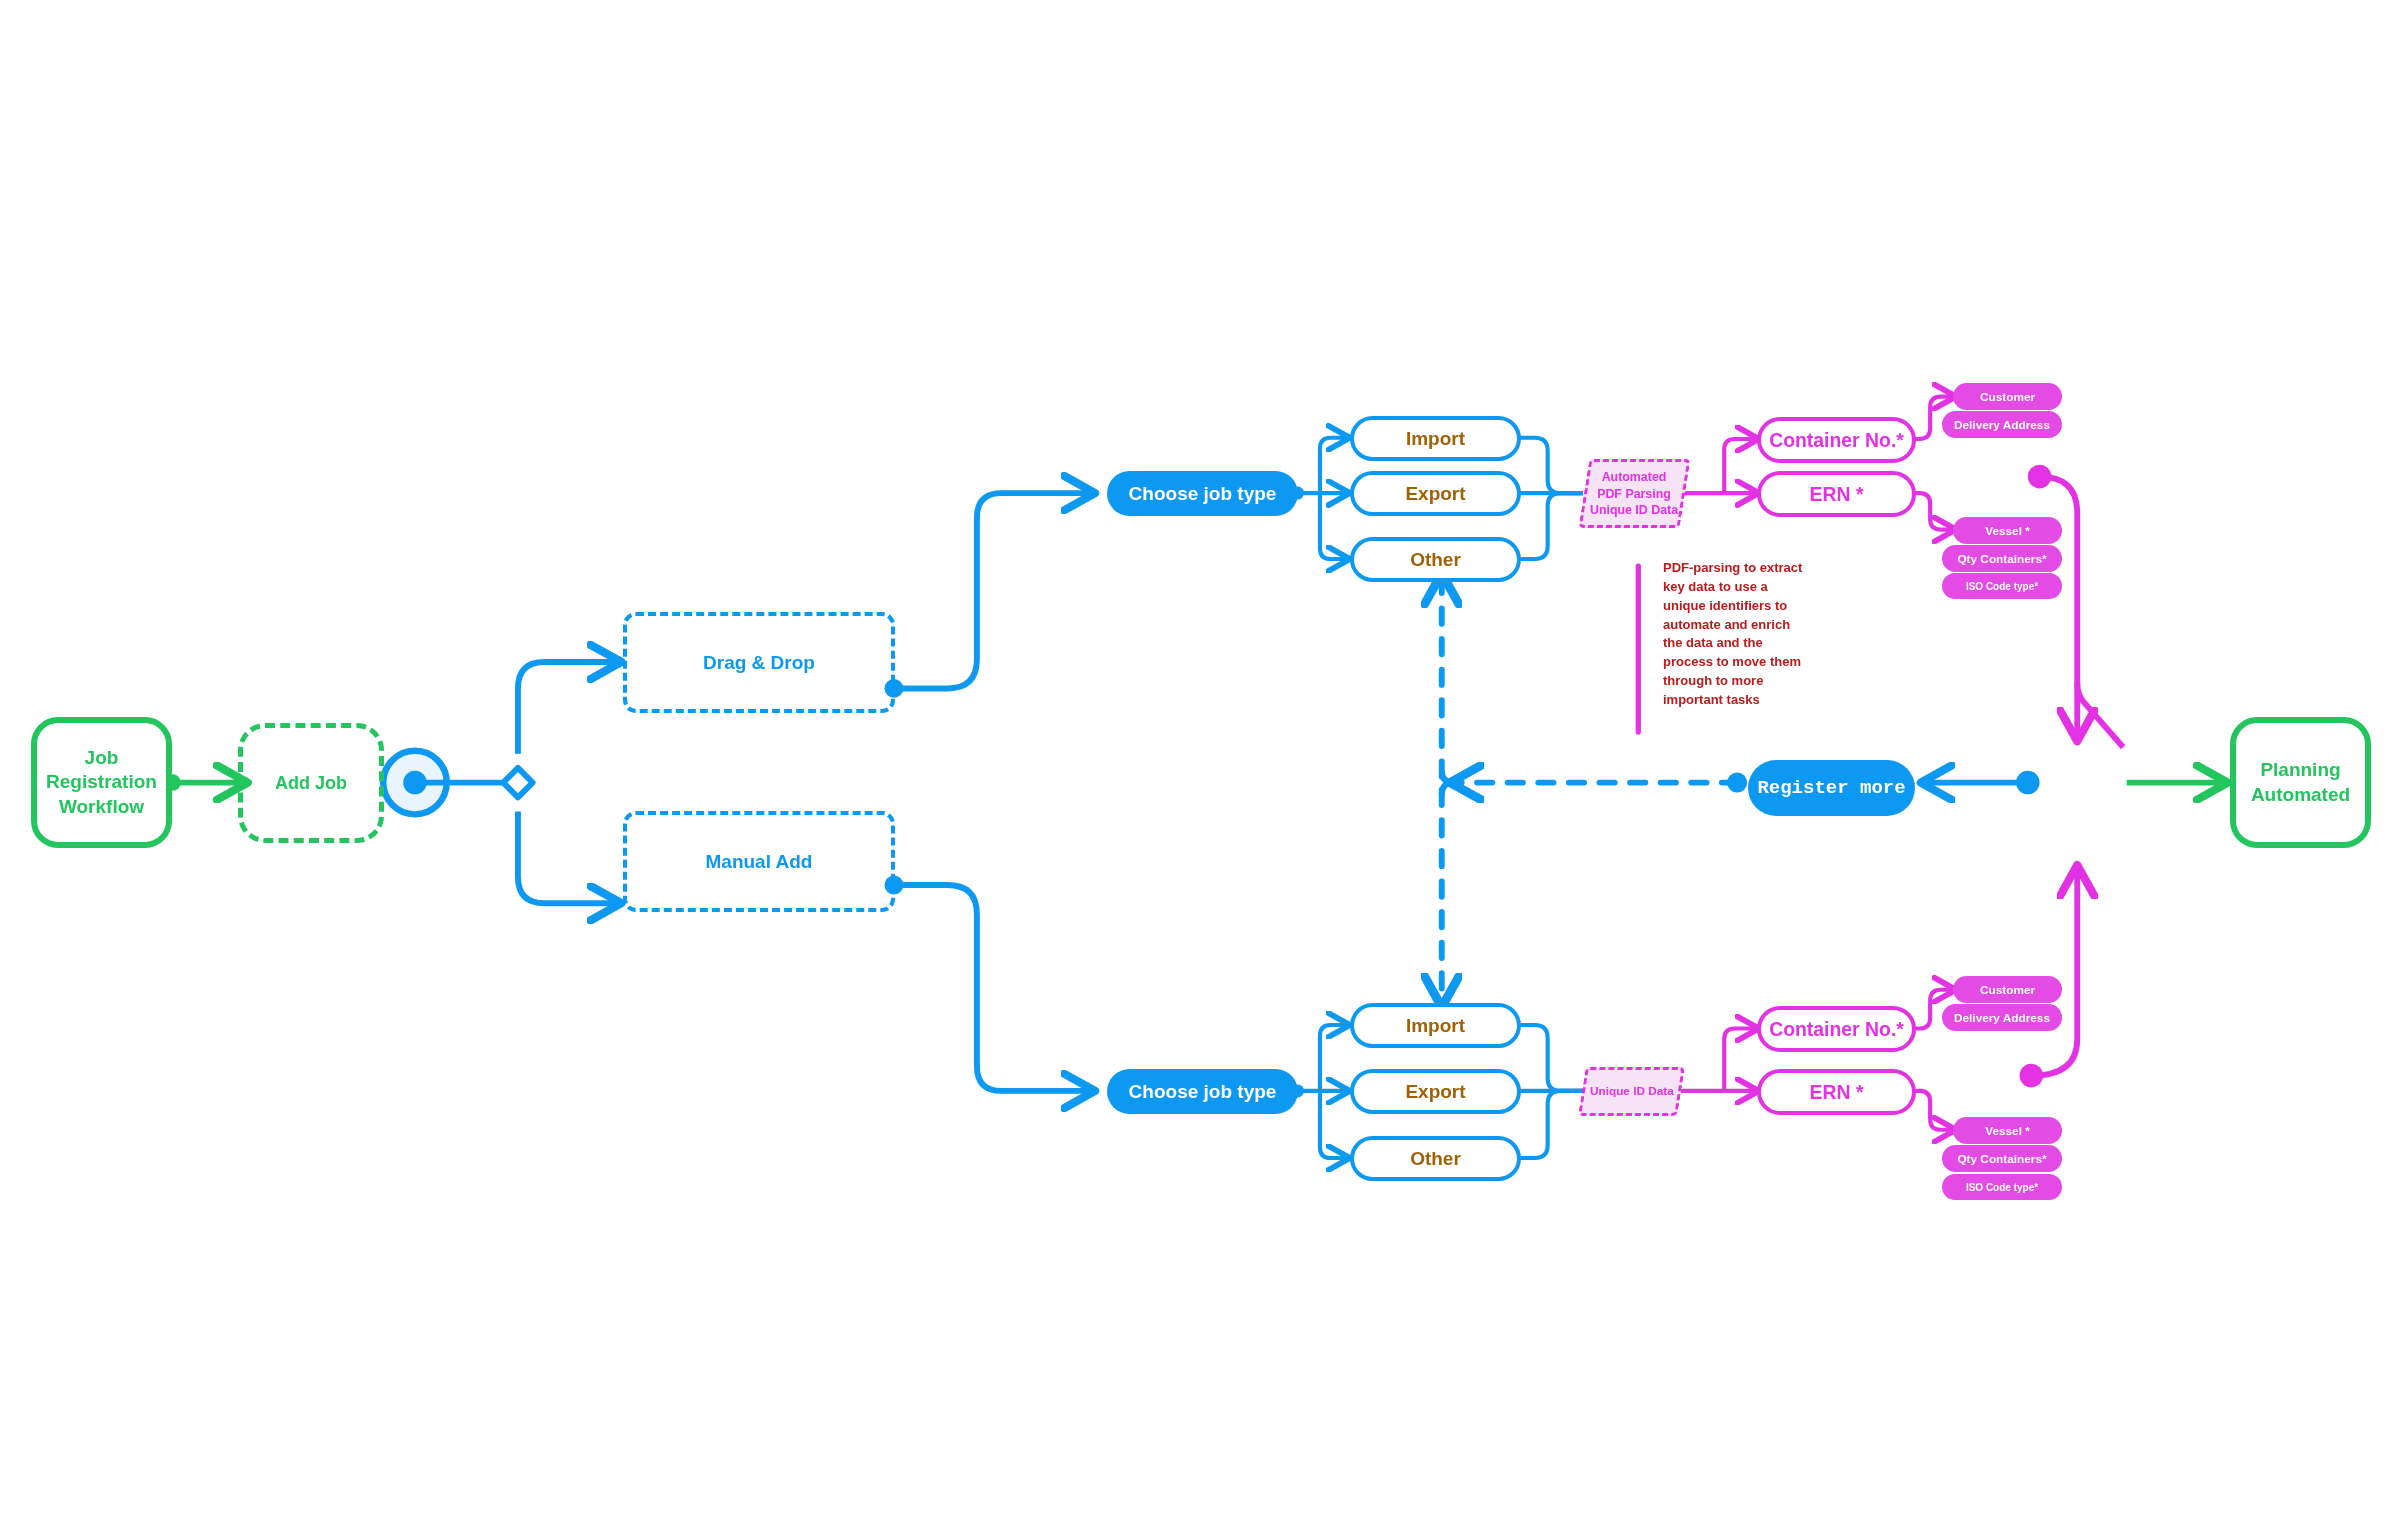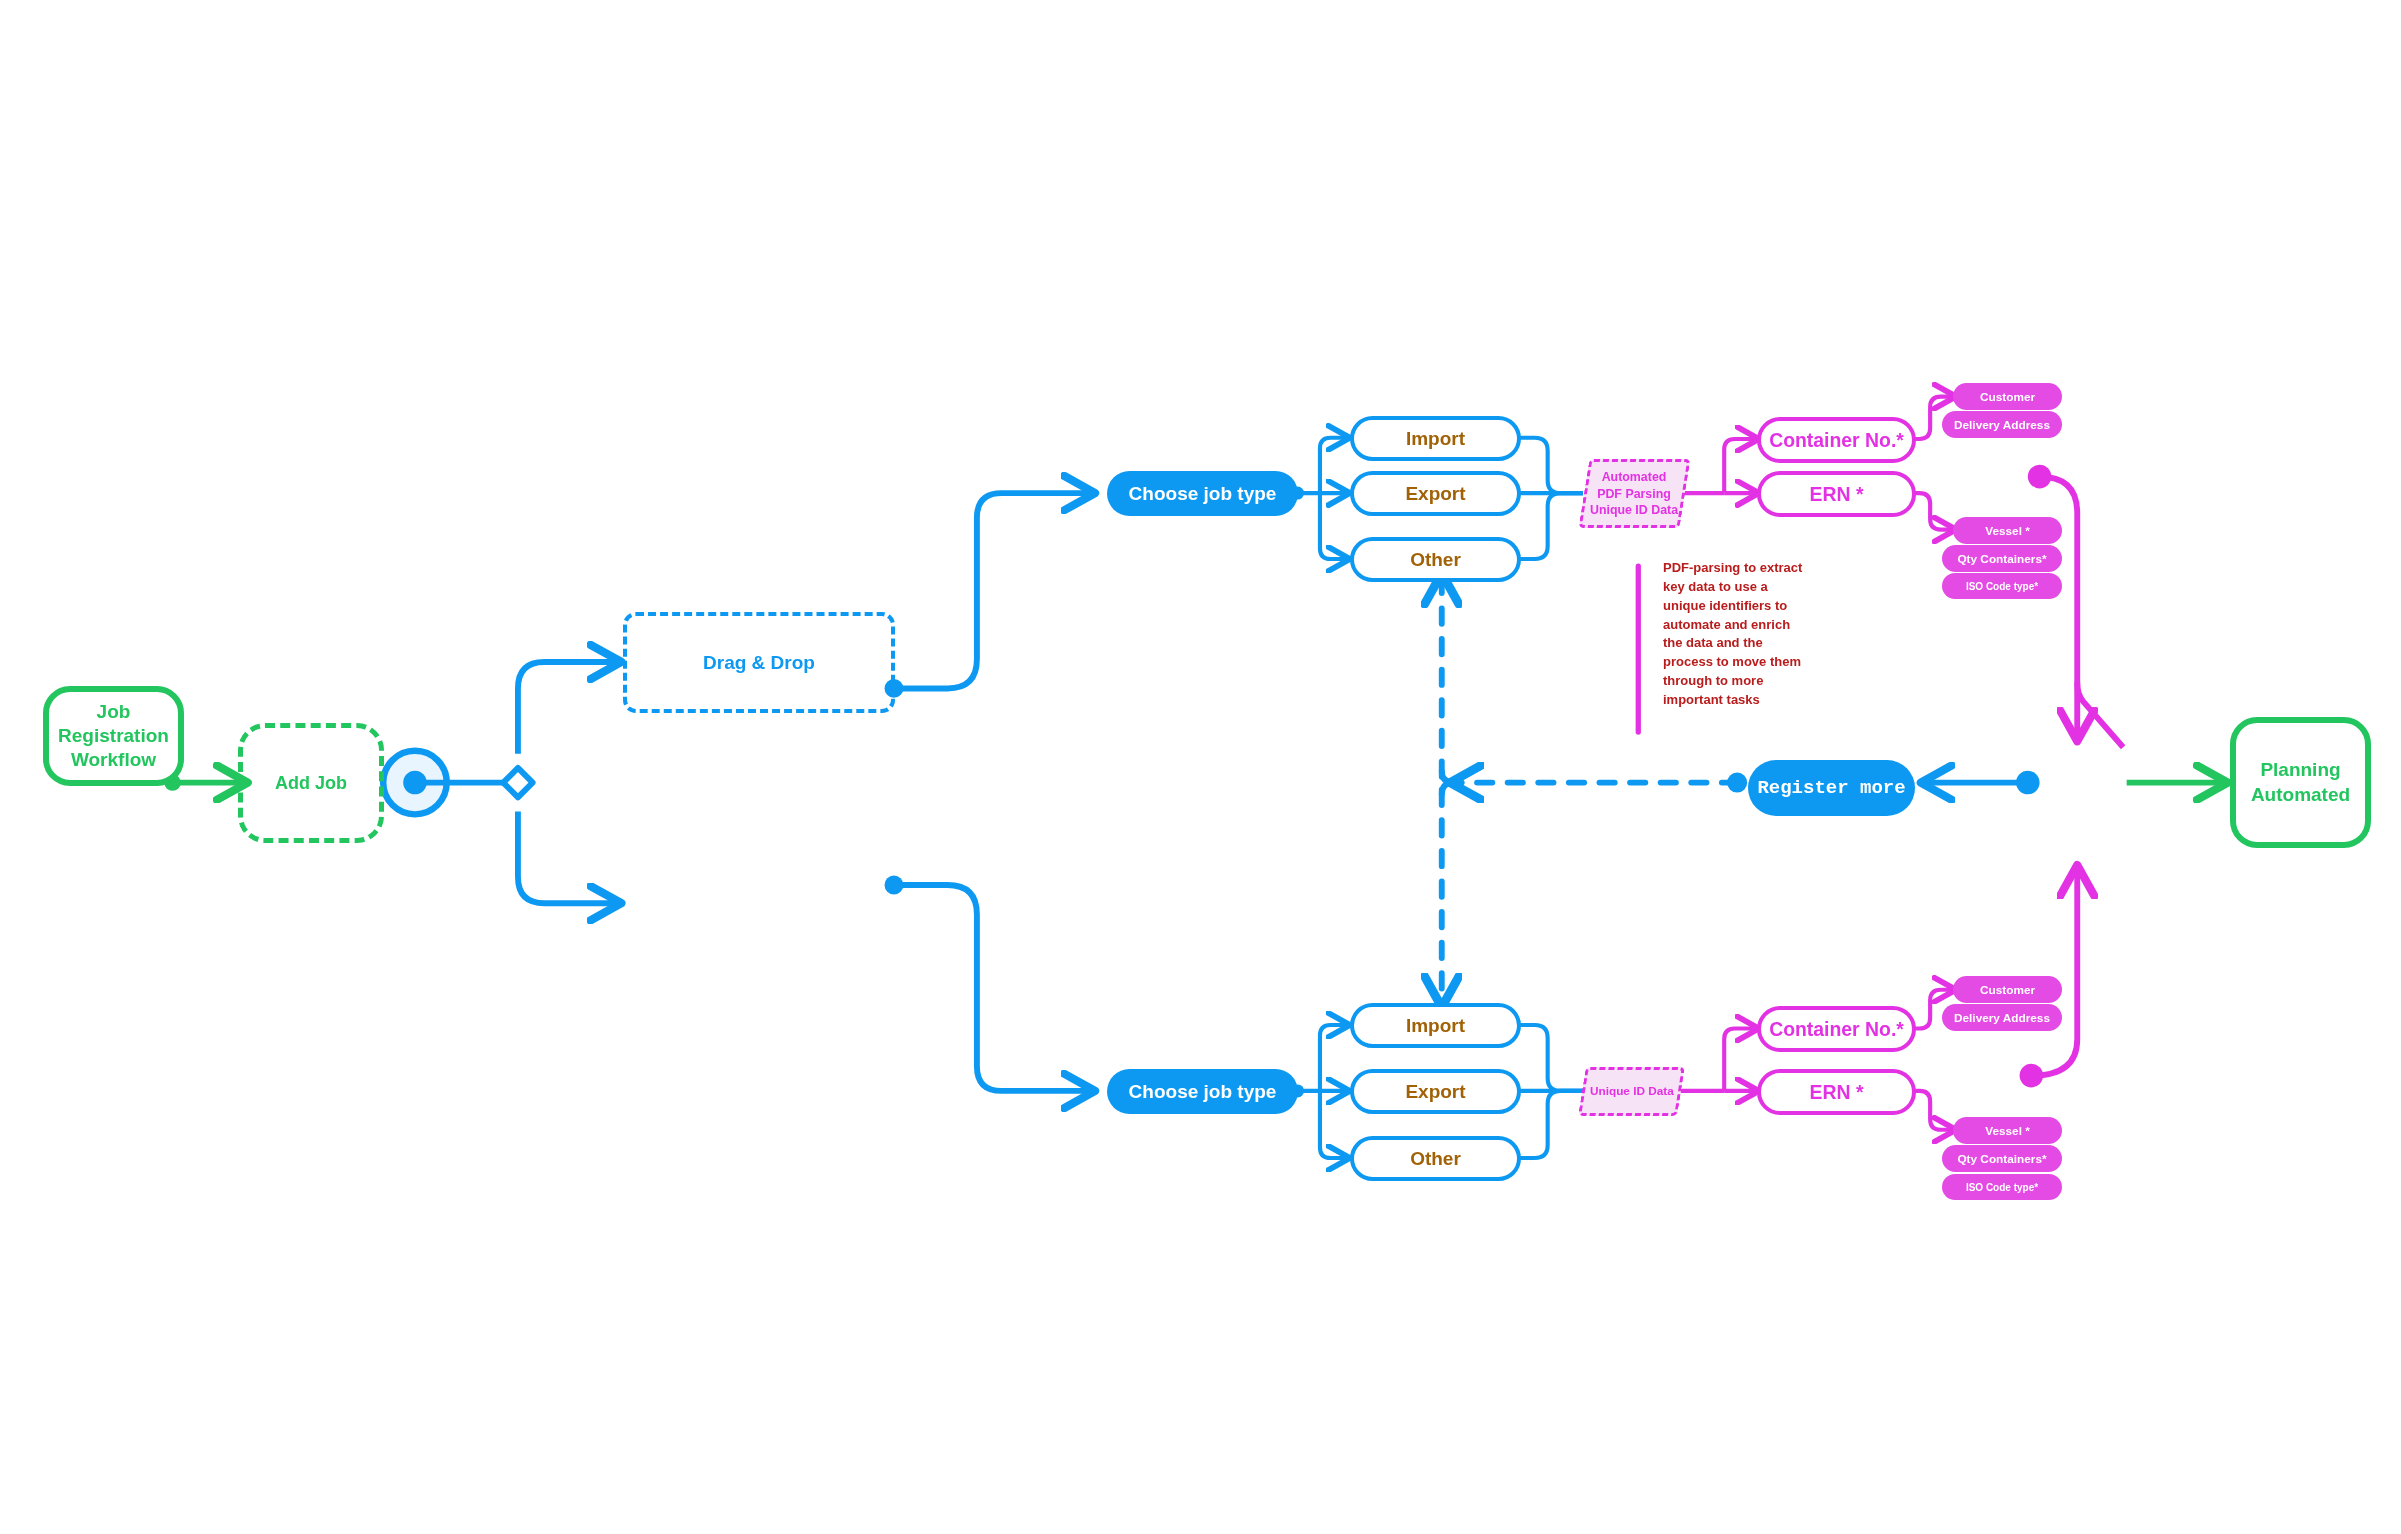--- a/index.html
+++ b/index.html
@@ -208,34 +208,37 @@
       <path d="M2450,1342 L2450,1706" stroke="#0d99f2" stroke-width="10" fill="none" stroke-dasharray="26 26" stroke-linecap="round" marker-end="url(#arrBd)"></path>
       <path d="M2470,1330 Q2450,1330 2450,1310" stroke="#0d99f2" stroke-width="10" fill="none" stroke-linecap="round"></path>
       <path d="M2470,1330 Q2450,1330 2450,1350" stroke="#0d99f2" stroke-width="10" fill="none" stroke-linecap="round"></path>
     </g>
 
     <g>
       <path d="M2784,962 L2784,1244" stroke="#e332e3" stroke-width="9" fill="none" stroke-linecap="round"></path>
     </g>
   </svg>
 
-  <div class="node term" style="left:31px;top:686px;width:141px;height:100px;margin-left:12px;">
+  <div class="node term" style="left:31px;top:717px;width:141px;height:131px;">
     <span style="white-space:pre-line;">Job
 Registration
 Workflow</span>
   </div>
 
   <div class="node ghost" style="left:238px;top:723px;width:146px;height:120px;">
     <span>Add Job</span>
   </div>
 
   <div class="node dashbox" style="left:623px;top:612px;width:272px;height:101px;">
     <span>Drag &amp; Drop</span>
   </div>
 
+  <div class="node dashbox" style="left:623px;top:811px;width:272px;height:101px;">
+    <span>Manual Add</span>
+  </div>
 
   <div class="node pill-blue" style="left:1107px;top:471px;width:191px;height:45px;">
     <span>Choose job type</span>
   </div>
 
   <div class="node pill-blue-o" style="left:1350px;top:416px;width:171px;height:45px;">
     <span>Import</span>
   </div>
   <div class="node pill-blue-o" style="left:1350px;top:471px;width:171px;height:45px;">
     <span>Export</span>

